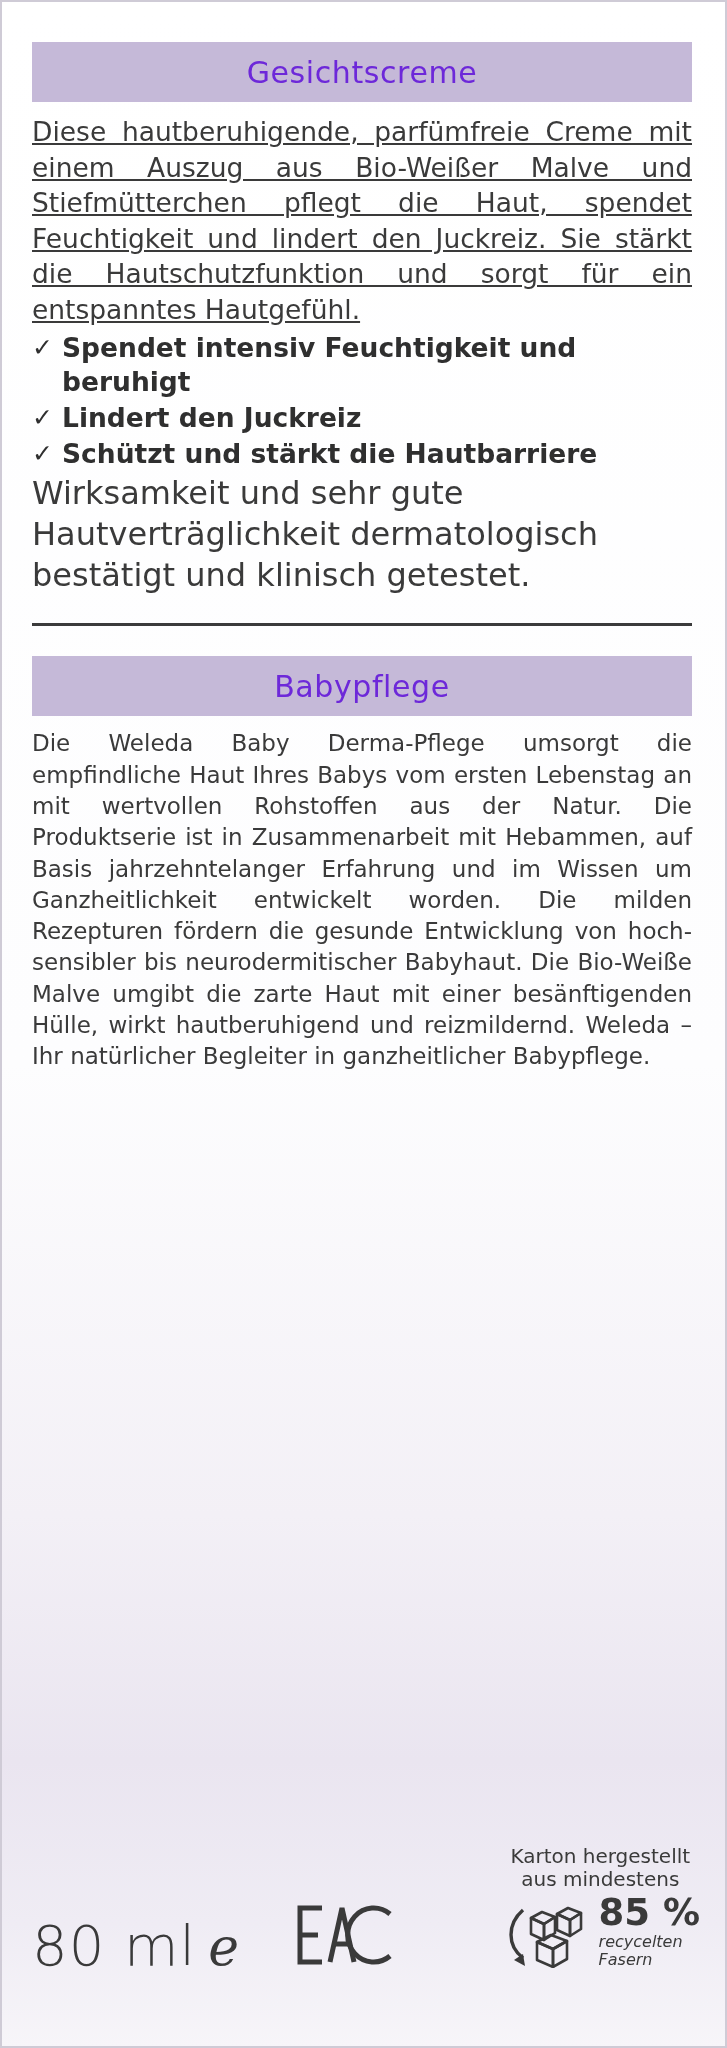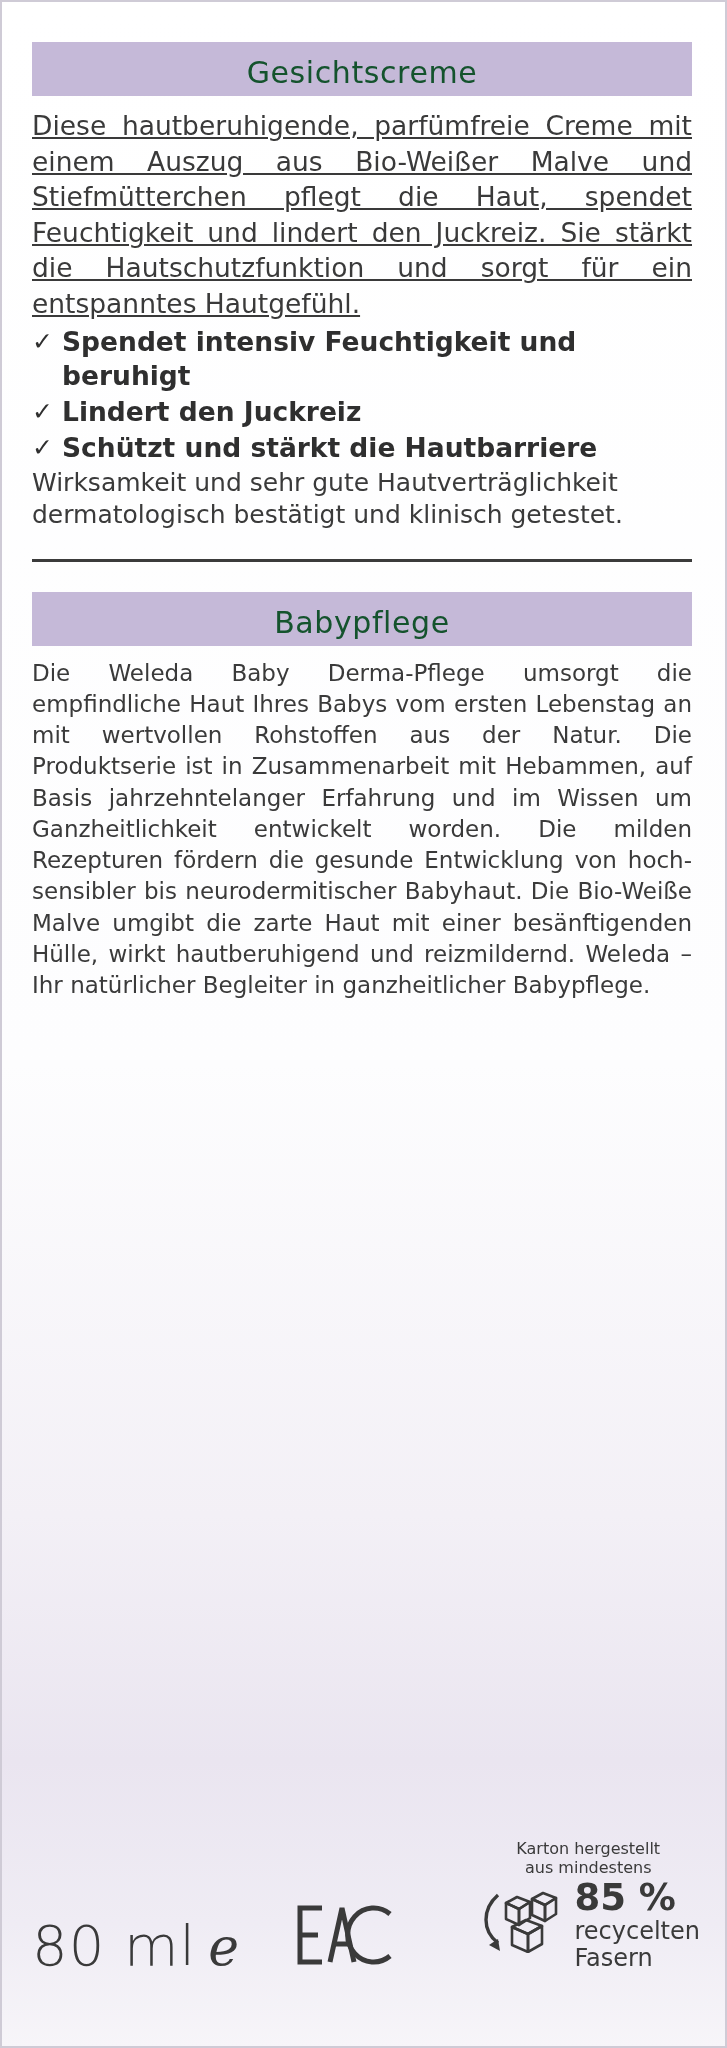--- a/index.html
+++ b/index.html
@@ -28,25 +28,25 @@
 
   .content {
     position: absolute;
     left: 30px;
     top: 40px;
     width: 660px;
   }
 
   .section-banner {
     background: #c5b9d8;
-    color: #14532d;
+    color: #6d28d9;
     text-align: center;
     font-size: 30px;
     letter-spacing: 0.6px;
-    padding: 13px 0 6px 0;
+    padding: 13px 0 12px 0;
     box-sizing: border-box;
   }
 
   .body-text {
     font-size: 26.5px;
     line-height: 1.34;
     color: #3a3a3a;
     margin-top: 12px;
     text-align: justify;
     text-justify: inter-word;
@@ -74,21 +74,21 @@
     flex: 0 0 30px;
     font-weight: normal;
     font-size: 25px;
     line-height: 1.32;
   }
   .bullets .btext {
     display: block;
   }
 
   .fineprint {
-    font-size: 25px;
+    font-size: 32px;
     line-height: 1.28;
     color: #3a3a3a;
     margin-top: 2px;
   }
 
   .divider {
     border: none;
     border-top: 3px solid #3b3b3b;
     margin: 28px 0 30px 0;
     width: 100%;
@@ -137,21 +137,21 @@
     margin-left: 52px;
     margin-bottom: 4px;
   }
 
   .recycle-block {
     margin-left: auto;
     text-align: right;
     margin-bottom: 2px;
   }
   .recycle-caption {
-    font-size: 16px;
+    font-size: 20px;
     line-height: 1.18;
     color: #3a3a3a;
     text-align: center;
   }
 
   .recycle-row {
     display: flex;
     align-items: flex-start;
     justify-content: flex-end;
     margin-top: 2px;
@@ -163,24 +163,25 @@
     text-align: left;
     line-height: 1.05;
   }
   .recycle-pct .pct {
     font-size: 37px;
     font-weight: bold;
     color: #3a3a3a;
     display: block;
   }
   .recycle-pct .pct-lines {
-    font-size: 24px;
+    font-size: 16px;
     color: #3a3a3a;
     display: block;
     line-height: 1.12;
+    font-style: italic;
   }
 
   .address {
     margin-top: 8px;
     font-size: 24px;
     line-height: 1.26;
     color: #3a3a3a;
   }
   .address .line {
     display: block;

